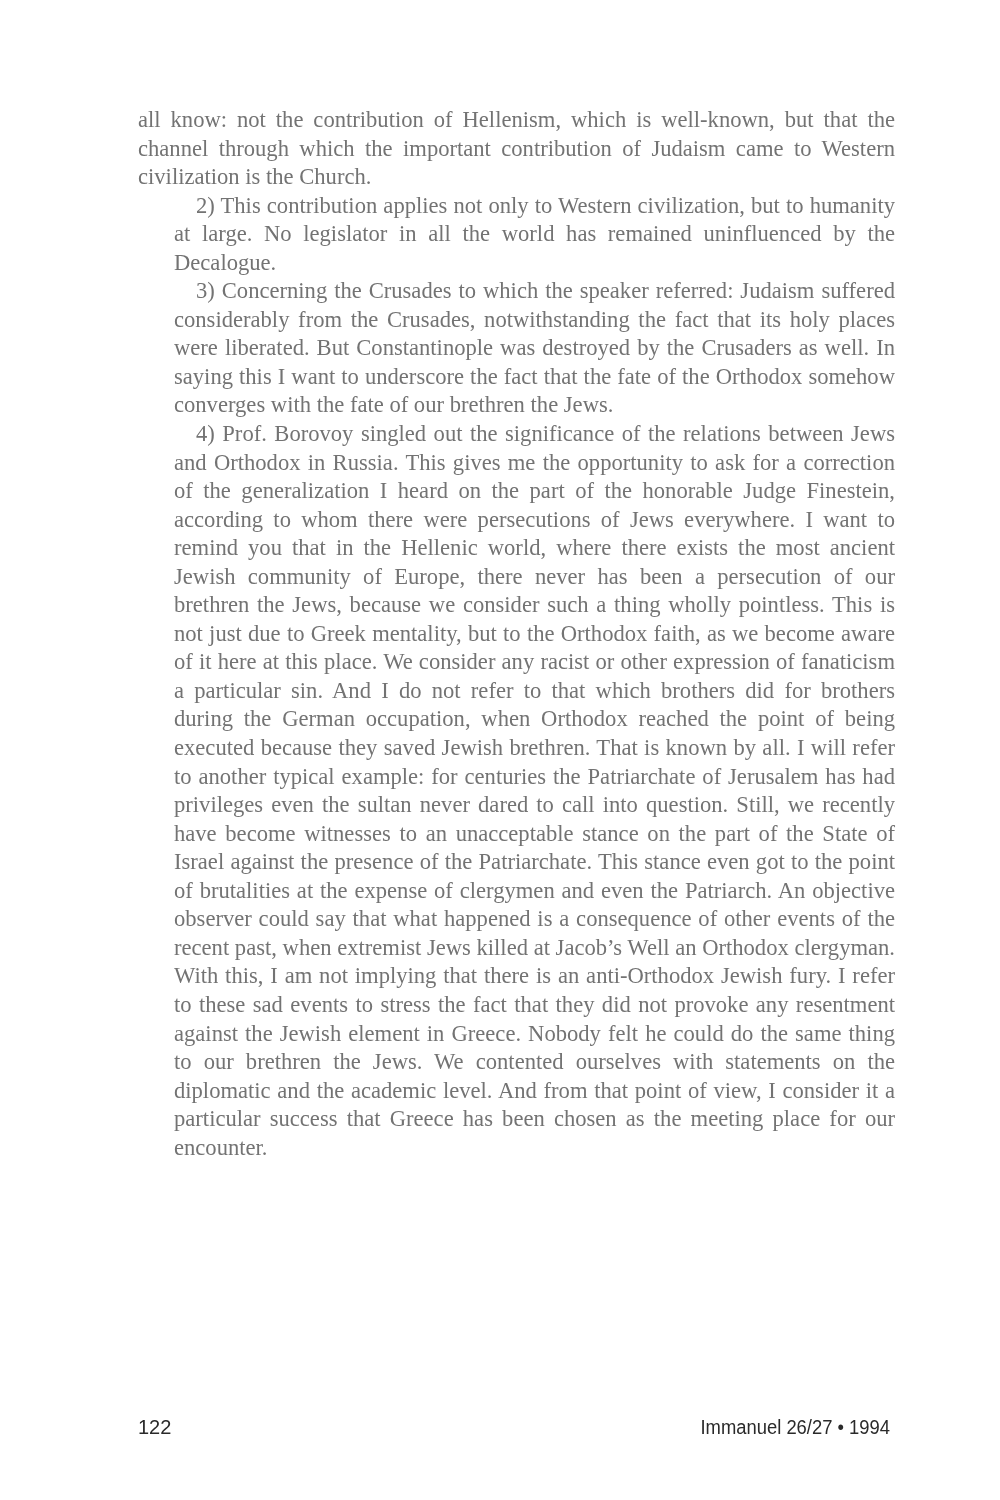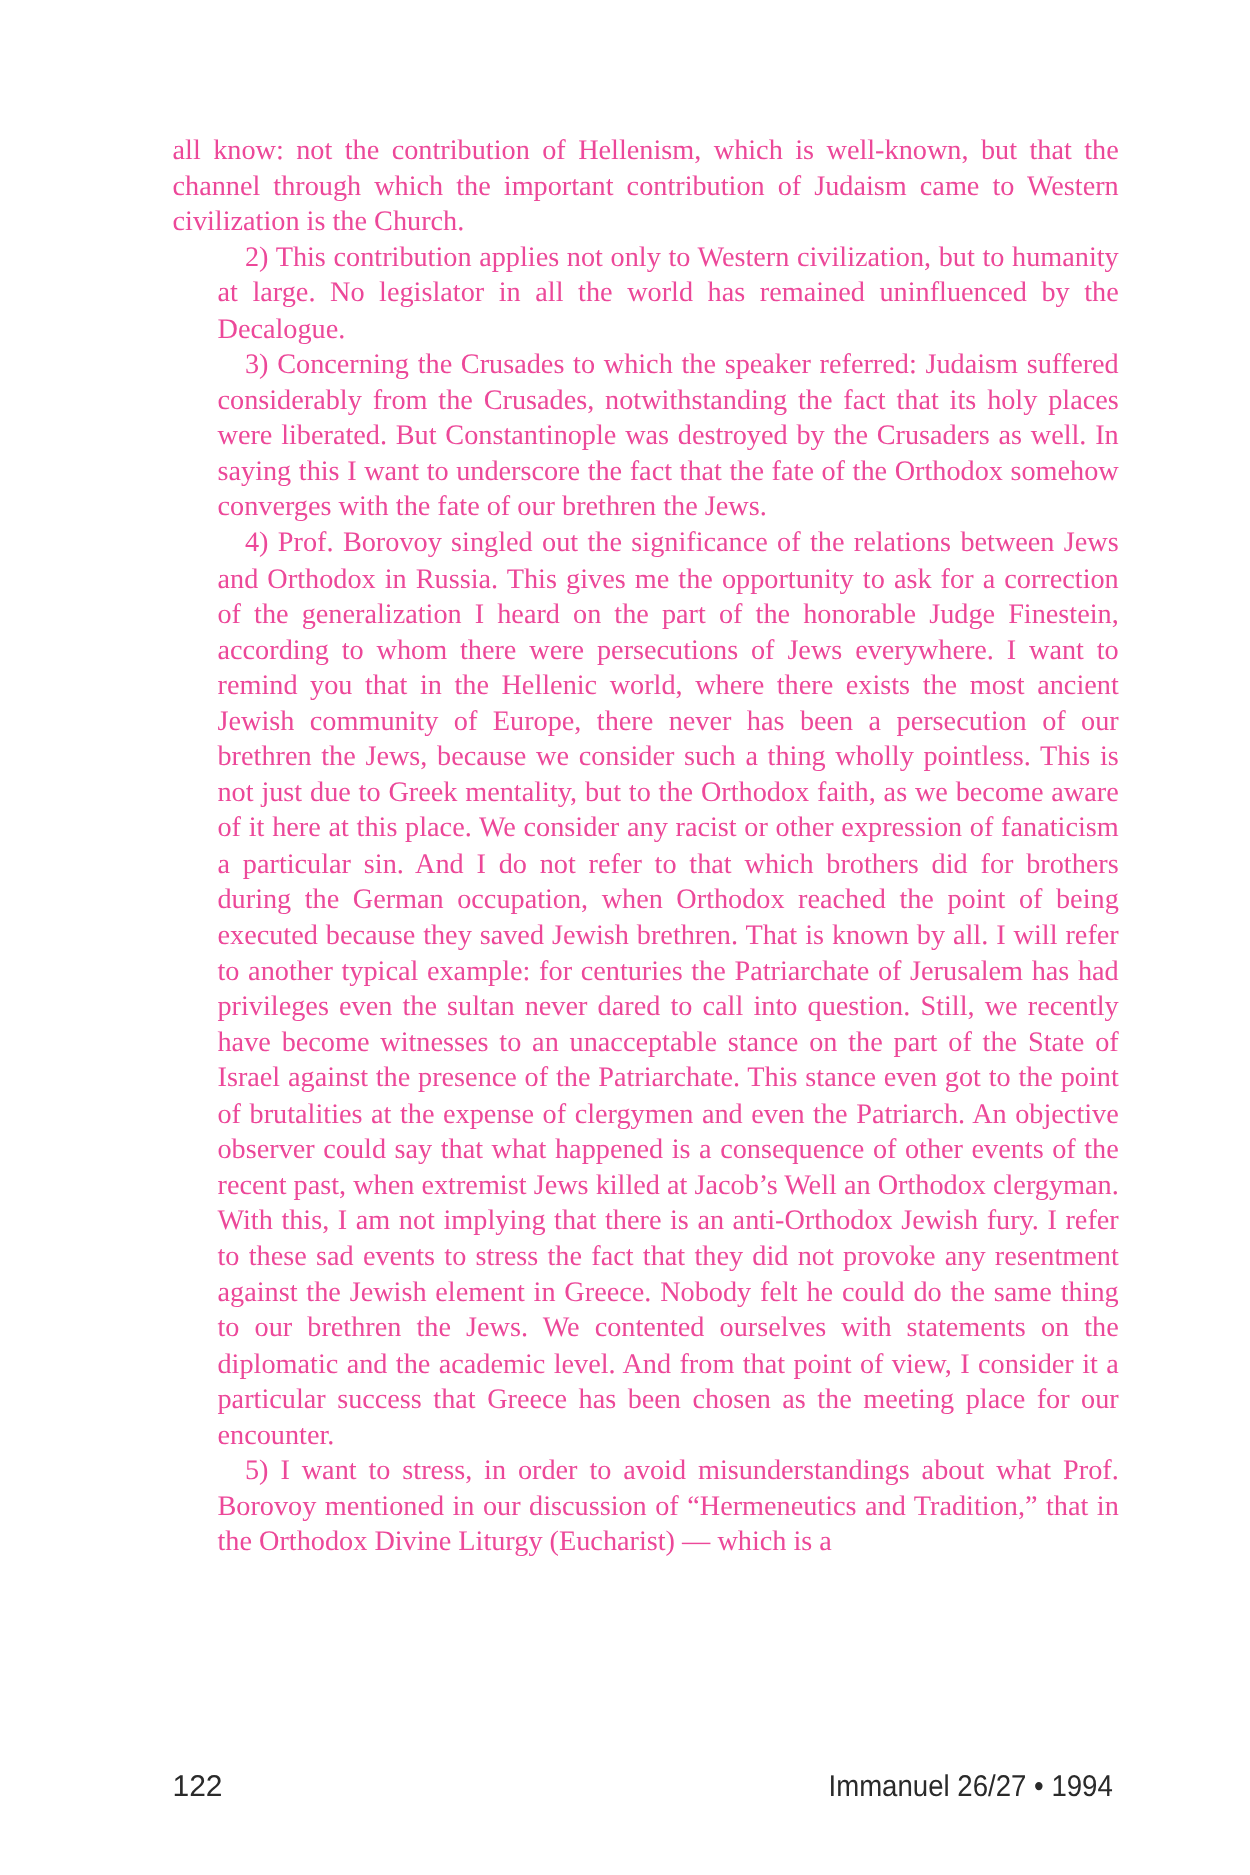--- a/index.html
+++ b/index.html
@@ -14,59 +14,58 @@
       overflow: hidden;
     }
     .page {
       position: absolute;
       left: 138px;
       top: 106px;
       width: 757px;
       font-family: "Liberation Serif", "DejaVu Serif", serif;
       font-size: 22.6px;
       line-height: 28.55px;
-      color: #ec4899;
+      color: #737373;
       text-align: justify;
       hyphens: none;
     }
     .page p {
       margin: 0;
       padding: 0;
     }
     .page p.indent {
       text-indent: 22px;
       margin-left: 36px;
     }
     .page p.noindent {
       text-indent: 0;
     }
     .footer {
       position: absolute;
       top: 1416px;
       left: 138px;
       width: 752px;
       font-family: "Liberation Sans", "DejaVu Sans", sans-serif;
-      font-size: 24px;
+      font-size: 20px;
       color: #2a2a2a;
       display: flex;
       justify-content: space-between;
       align-items: flex-end;
     }
     .footer .journal {
       transform: scaleX(0.92);
       transform-origin: right center;
     }
   </style>
 </head>
 <body>
 
 <div class="page">
   <p class="noindent">all know: not the contribution of Hellenism, which is well-known, but that the channel through which the important contribution of Judaism came to Western civilization is the Church.</p>
   <p class="indent">2) This contribution applies not only to Western civilization, but to humanity at large. No legislator in all the world has remained uninfluenced by the Decalogue.</p>
   <p class="indent">3) Concerning the Crusades to which the speaker referred: Judaism suffered considerably from the Crusades, notwithstanding the fact that its holy places were liberated. But Constantinople was destroyed by the Crusaders as well. In saying this I want to underscore the fact that the fate of the Orthodox somehow converges with the fate of our brethren the Jews.</p>
   <p class="indent">4) Prof. Borovoy singled out the significance of the relations between Jews and Orthodox in Russia. This gives me the opportunity to ask for a correction of the generalization I heard on the part of the honorable Judge Finestein, according to whom there were persecutions of Jews everywhere. I want to remind you that in the Hellenic world, where there exists the most ancient Jewish community of Europe, there never has been a persecution of our brethren the Jews, because we consider such a thing wholly pointless. This is not just due to Greek mentality, but to the Orthodox faith, as we become aware of it here at this place. We consider any racist or other expression of fanaticism a particular sin. And I do not refer to that which brothers did for brothers during the German occupation, when Orthodox reached the point of being executed because they saved Jewish brethren. That is known by all. I will refer to another typical example: for centuries the Patriarchate of Jerusalem has had privileges even the sultan never dared to call into question. Still, we recently have become witnesses to an unacceptable stance on the part of the State of Israel against the presence of the Patriarchate. This stance even got to the point of brutalities at the expense of clergymen and even the Patriarch. An objective observer could say that what happened is a consequence of other events of the recent past, when extremist Jews killed at Jacob’s Well an Orthodox clergyman. With this, I am not implying that there is an anti-Orthodox Jewish fury. I refer to these sad events to stress the fact that they did not provoke any resentment against the Jewish element in Greece. Nobody felt he could do the same thing to our brethren the Jews. We contented ourselves with statements on the diplomatic and the academic level. And from that point of view, I consider it a particular success that Greece has been chosen as the meeting place for our encounter.</p>
-  <p class="indent">5) I want to stress, in order to avoid misunderstandings about what Prof. Borovoy mentioned in our discussion of “Hermeneutics and Tradition,” that in the Orthodox Divine Liturgy (Eucharist) — which is a</p>
 </div>
 
 <div class="footer">
   <span>122</span>
   <span class="journal">Immanuel 26/27 • 1994</span>
 </div>
 
 </body></html>

